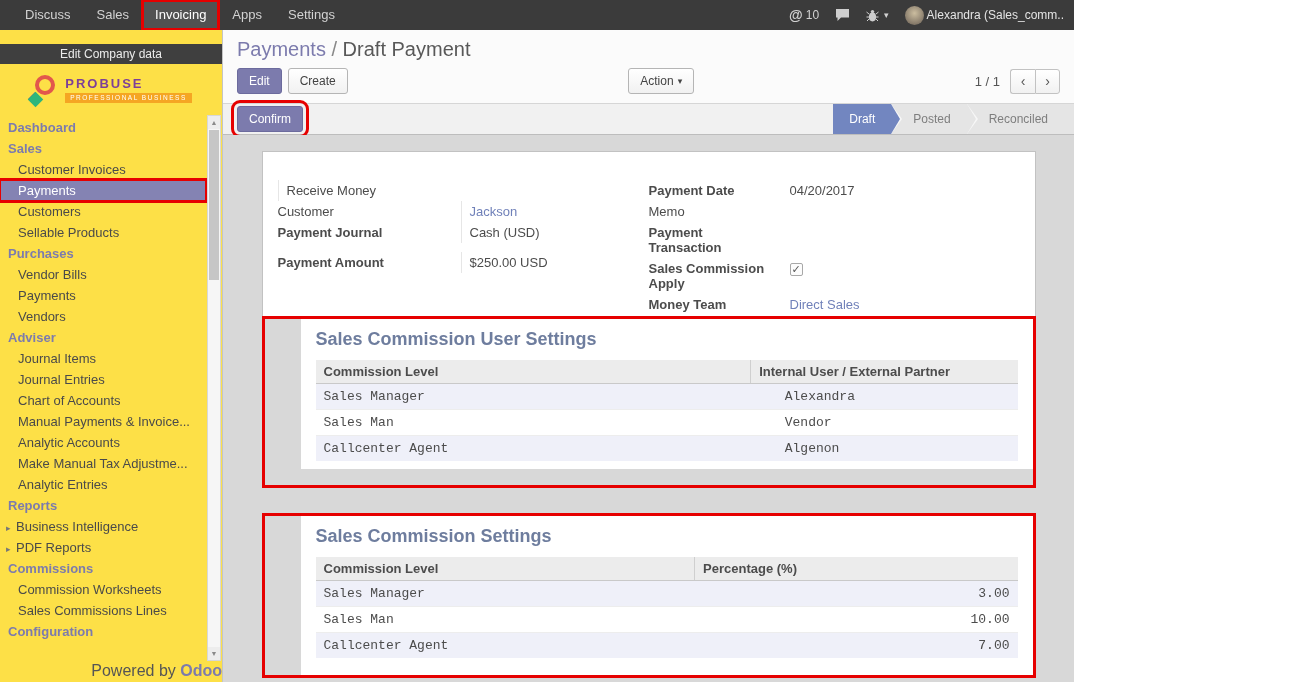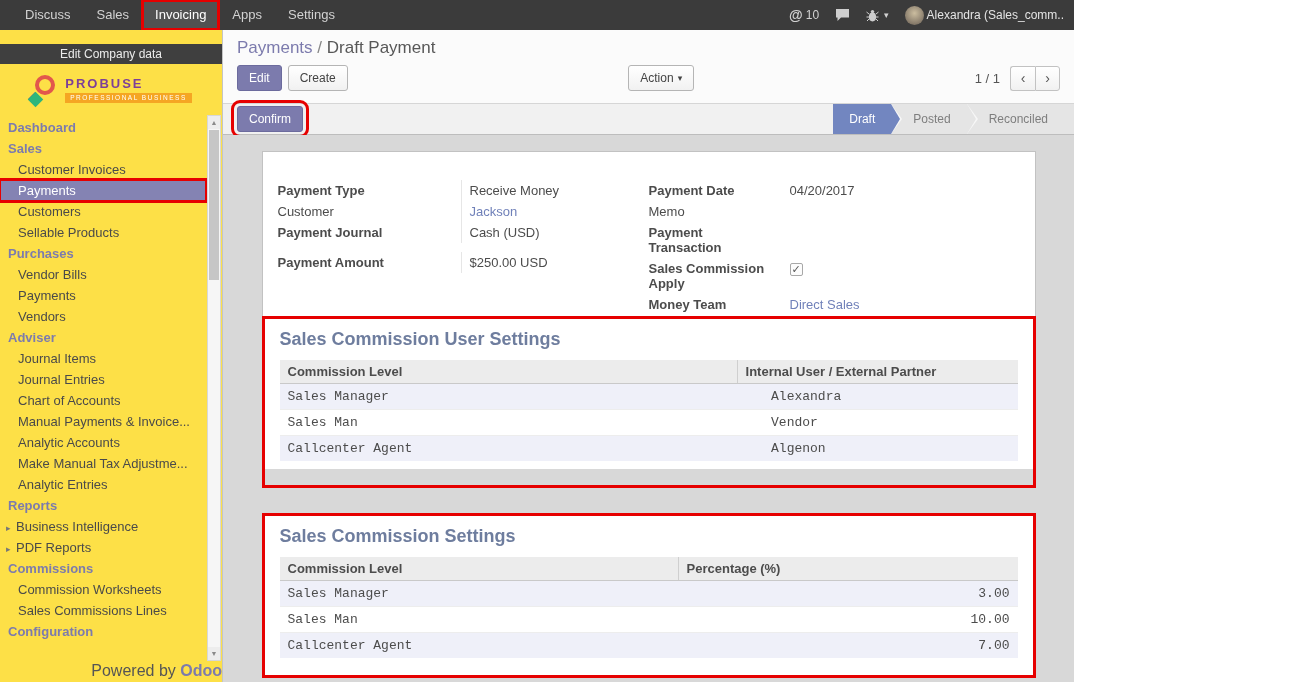--- a/index.html
+++ b/index.html
@@ -43,21 +43,21 @@
 .scrollbar{position:absolute;top:85px;right:1px;bottom:21px;width:14px;background:#f6f6f6;border:1px solid #d7d7d7;z-index:2;}
 .scroll-btn{height:13px;background:#ededed;color:#8a8a8a;font-size:7px;display:flex;align-items:center;justify-content:center;cursor:pointer;}
 .scroll-btn.down{position:absolute;bottom:0;left:0;right:0;}
 .scroll-thumb{position:absolute;left:1px;right:1px;top:14px;height:150px;background:#c6c6c6;cursor:pointer;}
 .sidebar-footer{flex:0 0 20px;text-align:right;font-size:16px;color:#555;padding:2px 0;}
 .sidebar-footer .brand{color:var(--accent,#7c7bad);font-weight:bold;cursor:pointer;}
 
 
 .content{flex:1;display:flex;flex-direction:column;min-width:0;background:#fbfbfb;}
 .control-panel{flex:0 0 74px;padding:8px 14px 0;border-bottom:1px solid #d6d6d6;background:#fbfbfb;}
-.breadcrumb{font-size:17px;color:#585858;margin-bottom:7px;}
+.breadcrumb{font-size:20px;color:#585858;margin-bottom:7px;}
 .crumb-link{color:var(--accent,#7c7bad);cursor:pointer;}
 .crumb-sep{color:#888;}
 .cp-row{display:flex;align-items:center;}
 .btn{display:inline-flex;align-items:center;font-size:12px;padding:4px 11px;border:1px solid #b5b5b5;border-radius:3px;background:linear-gradient(#fff,#f1f1f1);color:#444;cursor:pointer;line-height:16px;}
 .btn-primary{background:var(--accent,#7c7bad);border-color:#6c6b9d;color:#fff;}
 .btn + .btn{margin-left:6px;}
 .cp-center{flex:1;display:flex;justify-content:center;}
 .caret{font-size:9px;margin-left:4px;}
 .pager{display:flex;align-items:center;gap:10px;}
 .pager-text{font-size:13px;color:#555;}
@@ -88,21 +88,21 @@
 .flabel{padding:3px 10px 3px 0;font-size:13px;color:#4c4c4c;}
 .fgroup-left .flabel{width:183px;}
 .fgroup-right .flabel{width:133px;}
 .flabel.bold{font-weight:bold;}
 .fvalue{flex:1;padding:3px 0 3px 8px;font-size:13px;color:#4c4c4c;}
 .fgroup-left .fvalue{border-left:1px solid #e6e6e6;}
 .fvalue.link{color:var(--link,#7081b9);cursor:pointer;}
 .frow.gap-after{margin-bottom:9px;}
 .checkbox{display:inline-block;width:13px;height:13px;border:1px solid #a8a8a8;border-radius:2px;background:#fcfcfc;font-size:11px;line-height:11px;text-align:center;color:#555;cursor:pointer;}
 
-.section-box{border:3px solid var(--annotation-red,#e60000);background:transparent;}
+.section-box{border:3px solid var(--annotation-red,#e60000);background:transparent;padding-left:36px;}
 .section-inner{background:#fff;padding:10px 15px 0;}
 [data-name="section-sales-commission-user-settings"]{height:172px;}
 [data-name="section-sales-commission-user-settings"] .section-inner{height:150px;}
 [data-name="section-sales-commission-settings"]{height:165px;}
 [data-name="section-sales-commission-settings"] .section-inner{height:100%;}
 .section-gap{height:25px;}
 .section-title{font-size:18px;font-weight:bold;color:var(--section-title,#6e7d9e);margin:0 0 10px;}
 table.slist{width:100%;border-collapse:collapse;font-size:13px;color:#4c4c4c;}
 .slist th{background:#ececec;font-weight:bold;text-align:left;padding:4px 8px;border-bottom:1px solid #c9c9c9;cursor:pointer;}
 .slist th + th{border-left:1px solid #cfcfcf;}
@@ -242,21 +242,20 @@
             <div class="step" data-name="status-step-reconciled">Reconciled</div>
           </div>
       </div>
 
       <div class="form-area" data-name="form-area">
         <div class="sheet" data-name="payment-form-sheet">
           <div class="sheet-top" data-name="payment-fields">
             <div class="form-grid">
               <div class="fgroup fgroup-left" id="fields-left" data-name="field-group-left">
                   <div class="frow" data-name="field-row-payment-type">
-                    <label class="flabel bold" data-name="field-label-payment-type">Payment Type</label>
                     <div class="fvalue" data-name="field-value-payment-type">Receive Money</div>
                   </div>
                   <div class="frow" data-name="field-row-customer">
                     <label class="flabel" data-name="field-label-customer">Customer</label>
                     <div class="fvalue link" data-name="field-value-customer">Jackson</div>
                   </div>
                   <div class="frow gap-after" data-name="field-row-payment-journal">
                     <label class="flabel bold" data-name="field-label-payment-journal">Payment Journal</label>
                     <div class="fvalue" data-name="field-value-payment-journal">Cash (USD)</div>
                   </div>

